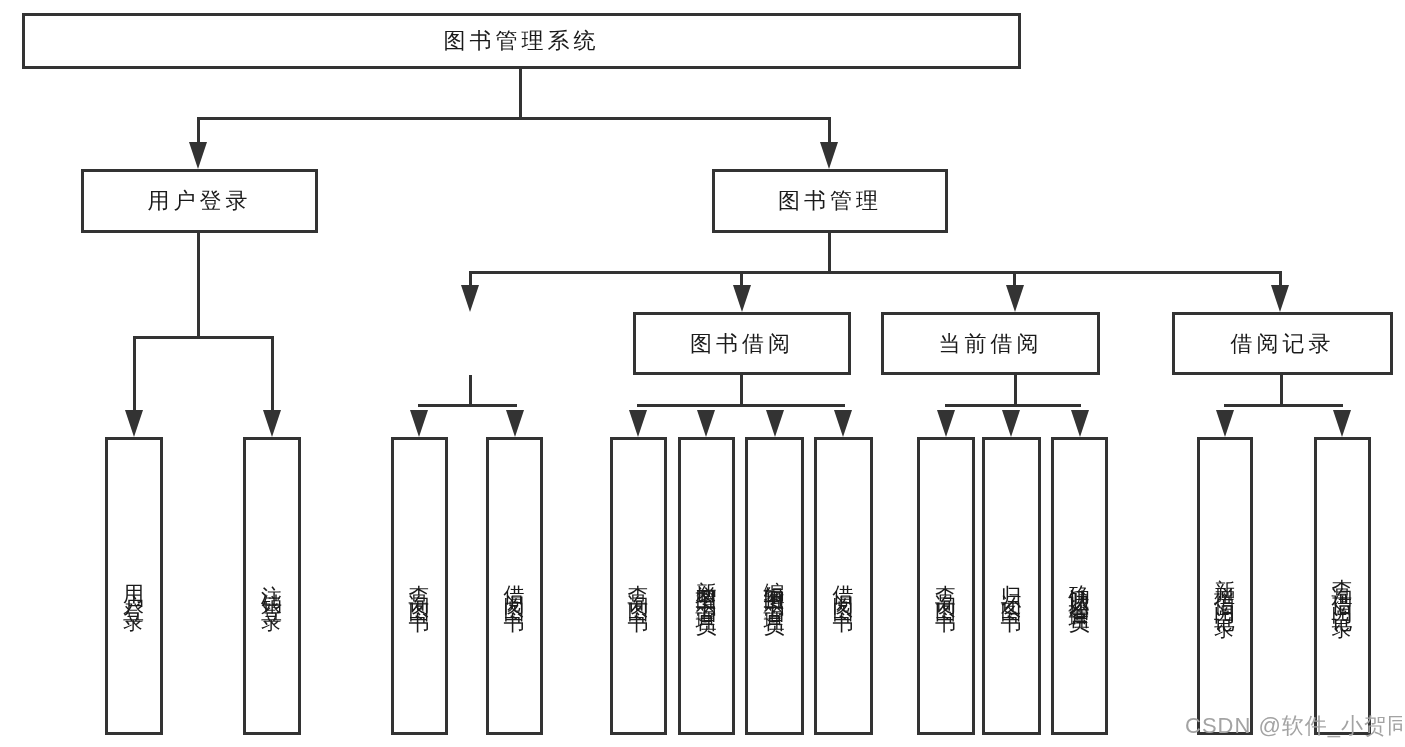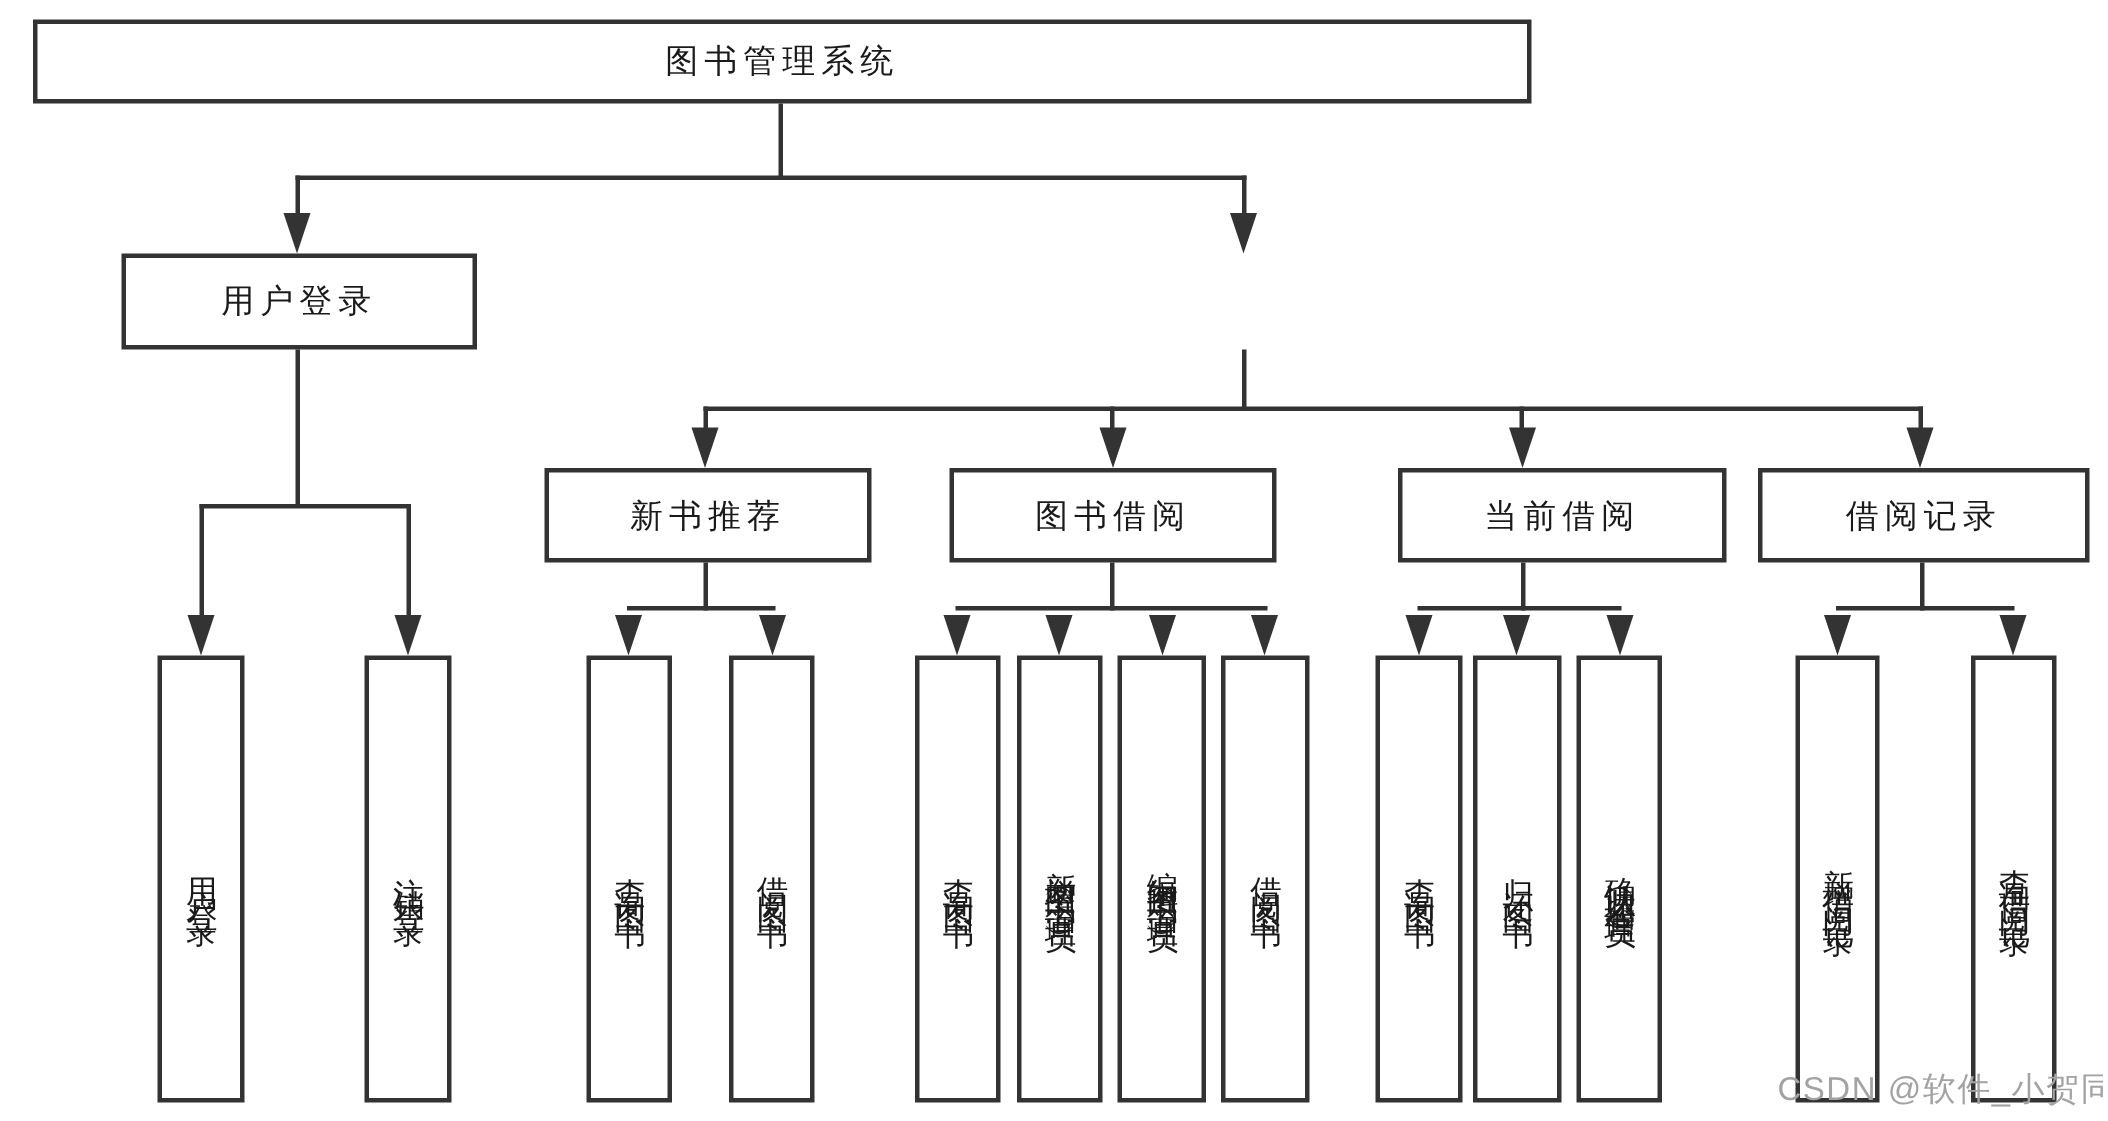--- a/index.html
+++ b/index.html
@@ -70,46 +70,46 @@
   <div class="vline" style="left:519px; top:69px; height:50px;"></div>
   <div class="hline" style="left:197px; top:117px; width:634px;"></div>
   <div class="vline" style="left:197px; top:117px; height:28px;"></div>
   <div class="vline" style="left:828px; top:117px; height:28px;"></div>
   <div class="arrow" style="left:189px; top:142px;"></div>
   <div class="arrow" style="left:820px; top:142px;"></div>
 
   <div class="hbox" style="left:81px; top:169px; width:237px; height:64px;">
     <span>用户登录</span>
   </div>
+  <div class="hbox" style="left:712px; top:169px; width:236px; height:64px;">
+    <span>图书管理</span>
+  </div>
 
   <div class="vline" style="left:197px; top:233px; height:105px;"></div>
   <div class="hline" style="left:133px; top:336px; width:141px;"></div>
   <div class="vline" style="left:133px; top:336px; height:76px;"></div>
   <div class="vline" style="left:271px; top:336px; height:76px;"></div>
   <div class="arrow" style="left:125px; top:410px;"></div>
   <div class="arrow" style="left:263px; top:410px;"></div>
 
   <div class="vline" style="left:828px; top:233px; height:41px;"></div>
   <div class="hline" style="left:469px; top:271px; width:813px;"></div>
   <div class="vline" style="left:469px; top:271px; height:16px;"></div>
   <div class="vline" style="left:740px; top:271px; height:16px;"></div>
   <div class="vline" style="left:1013px; top:271px; height:16px;"></div>
   <div class="vline" style="left:1279px; top:271px; height:16px;"></div>
   <div class="arrow" style="left:461px; top:285px;"></div>
   <div class="arrow" style="left:733px; top:285px;"></div>
   <div class="arrow" style="left:1006px; top:285px;"></div>
   <div class="arrow" style="left:1271px; top:285px;"></div>
 
-  <div class="hbox" style="left:363px; top:312px; width:218px; height:63px;">
-    <span>新书推荐</span>
-  </div>
   <div class="hbox" style="left:633px; top:312px; width:218px; height:63px;text-align:center;">
     <span>图书借阅</span>
   </div>
-  <div class="hbox" style="left:932px; top:312px; width:219px; height:63px;">
+  <div class="hbox" style="left:881px; top:312px; width:219px; height:63px;">
     <span>当前借阅</span>
   </div>
   <div class="hbox" style="left:1172px; top:312px; width:221px; height:63px;">
     <span>借阅记录</span>
   </div>
 
   <div class="vline" style="left:469px; top:375px; height:32px;"></div>
   <div class="hline" style="left:418px; top:404px; width:99px;"></div>
   <div class="arrow" style="left:410px; top:410px;"></div>
   <div class="arrow" style="left:506px; top:410px;"></div>

